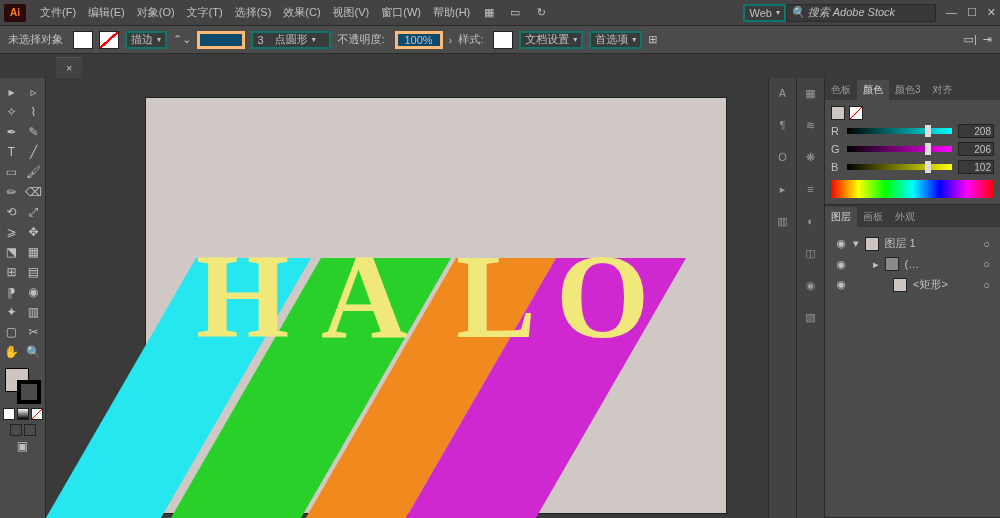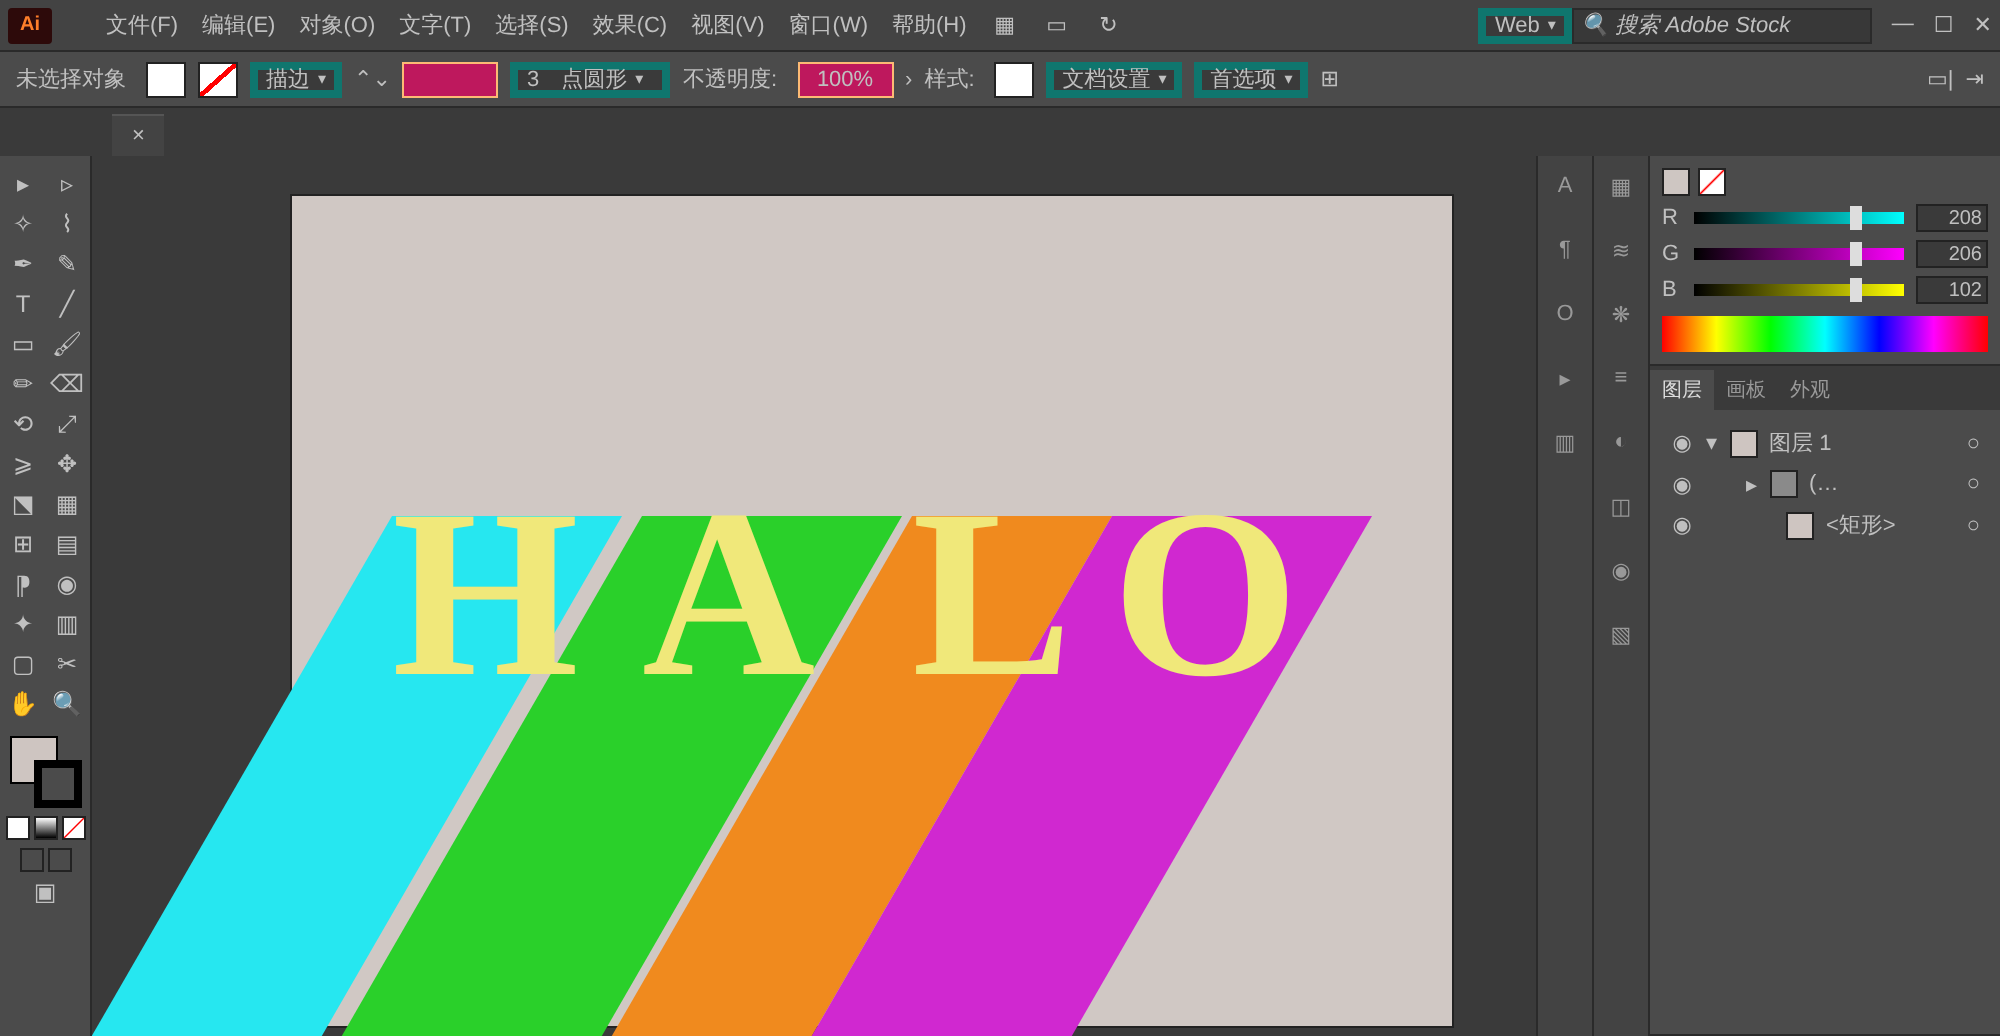--- a/index.html
+++ b/index.html
@@ -1,31 +1,31 @@
 <!DOCTYPE html>
 <html><head>
 <meta charset="utf-8">
 <style>
 *{margin:0;padding:0;box-sizing:border-box;font-family:"Microsoft YaHei",sans-serif;font-size:11px;color:#c0c0c0;user-select:none}
 body{background:#434343;width:1000px;height:518px;overflow:hidden;position:relative}
 .menubar{height:26px;background:#434343;display:flex;align-items:center;padding:0 4px;border-bottom:1px solid #2a2a2a}
-.ai-logo{width:22px;height:18px;background:#2d0a0a;color:#ff7f2a;font-weight:bold;font-size:10px;display:flex;align-items:center;justify-content:center;margin-right:21px;border-radius:2px}
+.ai-logo{width:22px;height:18px;background:#2d0a0a;color:#ff7f2a;font-weight:bold;font-size:10px;display:flex;align-items:center;justify-content:center;margin-right:8px;border-radius:2px}
 .menubar .mi{padding:3px 6px;cursor:pointer}
 .menubar .icon{width:18px;height:18px;margin:0 4px;display:flex;align-items:center;justify-content:center}
 .spacer{flex:1}
 .search-box{width:150px;height:18px;background:#383838;border:1px solid #2a2a2a;padding:0 4px;display:flex;align-items:center;color:#777;font-style:italic}
 .wctl{display:flex;gap:10px;margin-left:10px}
 .wctl span{cursor:pointer}
 .optbar{height:28px;background:#4b4b4b;display:flex;align-items:center;padding:0 8px;border-bottom:1px solid #2a2a2a;gap:6px}
 .optbar .lbl{margin-right:4px}
 .swatch{width:20px;height:18px;background:#fff;border:1px solid #222}
 .swatch.none{background:linear-gradient(to bottom right,#fff 0%,#fff 45%,red 45%,red 55%,#fff 55%)}
-.dd{padding:0 4px;height:18px;display:flex;align-items:center;background:#3a3a3a;border:4px solid #0f766e;gap:4px}
+.dd{padding:0 4px;height:18px;display:flex;align-items:center;background:#3a3a3a;border:2px solid #0f766e;gap:4px}
 .dd::after{content:"▾";font-size:8px}
-.numfield{width:48px;height:18px;background:#be185d;border:1px solid #fdba74;display:flex;align-items:center;justify-content:center}
+.numfield{width:48px;height:18px;background:#0c4a6e;border:3px solid #fdba74;display:flex;align-items:center;justify-content:center}
 .tabbar{height:24px;background:#3a3a3a;display:flex;align-items:flex-end;padding-left:56px}
 .tab{background:#434343;padding:4px 10px;border-top:1px solid #555;display:flex;align-items:center;gap:8px;font-size:10px;color:#aaa}
 .tab .x{cursor:pointer}
 .main{display:flex;height:440px}
 .toolbox{width:46px;background:#4b4b4b;border-right:1px solid #2a2a2a;display:flex;flex-direction:column;align-items:center;padding-top:4px}
 .toolrow{display:flex}
 .tool{width:22px;height:20px;display:flex;align-items:center;justify-content:center;cursor:pointer;font-size:12px}
 .fillstroke{position:relative;width:36px;height:36px;margin-top:6px}
 .fillstroke .f{position:absolute;width:24px;height:24px;background:#cec5c1;border:1px solid #000;top:0;left:0}
 .fillstroke .s{position:absolute;width:24px;height:24px;border:4px solid #000;background:#4b4b4b;bottom:0;right:0}
@@ -215,20 +215,26 @@
     <div class="ic">❋</div>
     <div class="ic">≡</div>
     <div class="ic">◐</div>
     <div class="ic">◫</div>
     <div class="ic">◉</div>
     <div class="ic">▧</div>
   </div>
 
   <div class="panels">
 
+    <div class="panel-tabs">
+      <div class="pt">色板</div>
+      <div class="pt active">颜色</div>
+      <div class="pt">颜色3</div>
+      <div class="pt">对齐</div>
+    </div>
     <div class="panel-body">
       <div class="swatch-row">
         <div class="sw" style="background:#cec6c2"></div>
         <div class="sw" style="background:linear-gradient(to bottom right,#fff 45%,red 50%,#fff 55%)"></div>
       </div>
       <div class="slider-row">
           <span class="ch">R</span>
           <div class="slider-track">
             <div class="slider-thumb"></div>
           </div>

